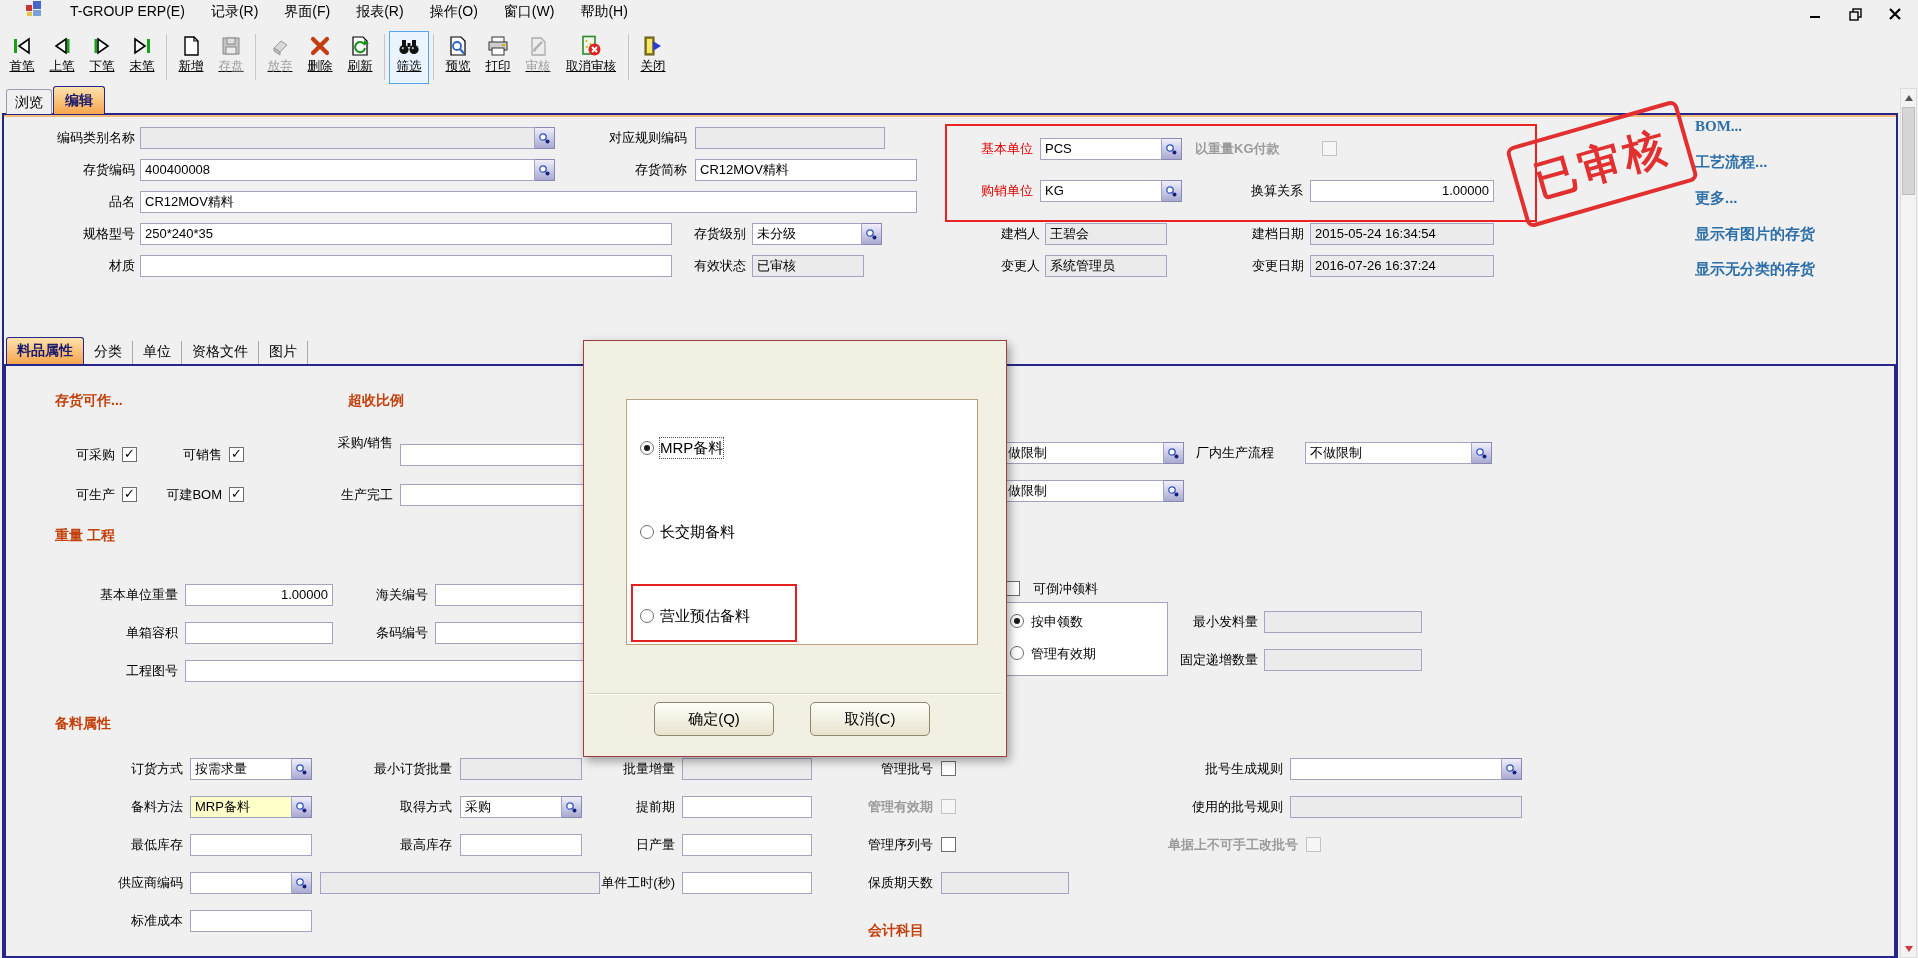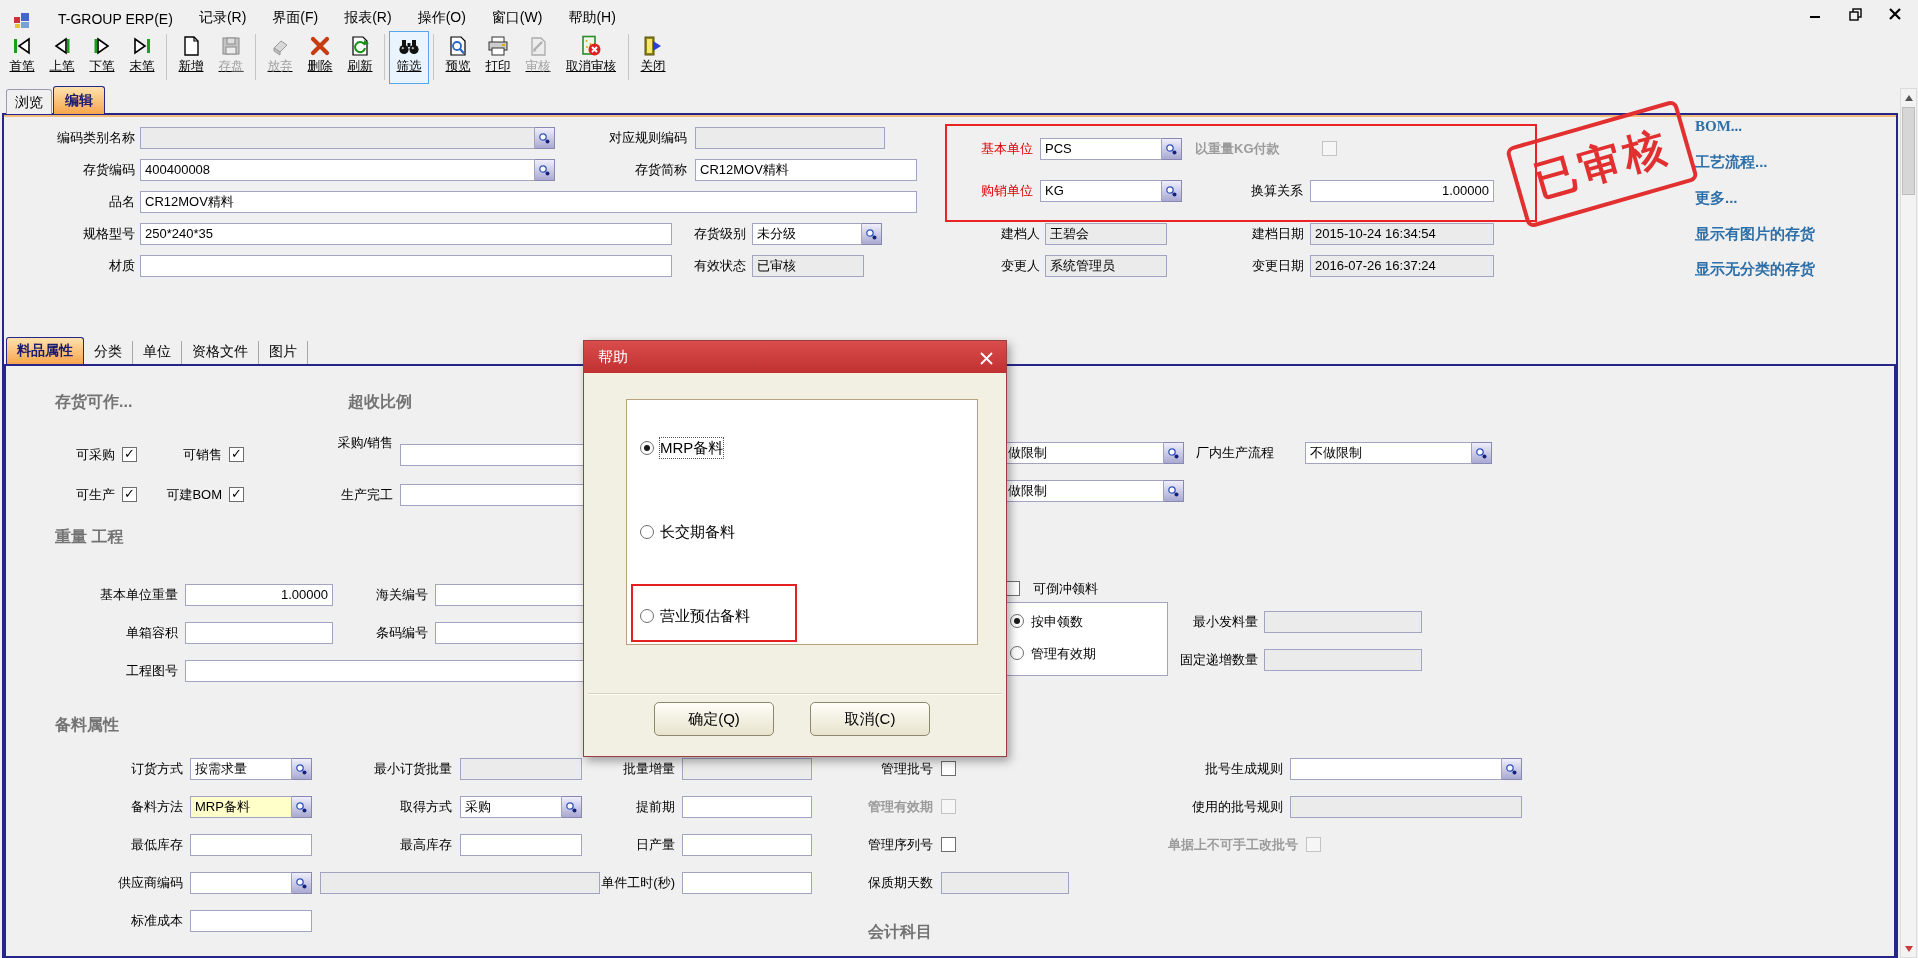--- a/index.html
+++ b/index.html
@@ -1,19 +1,19 @@
 <!DOCTYPE html>
 <html><head>
 <meta charset="utf-8">
 <style>
   html,body{margin:0;padding:0;}
   body{width:1918px;height:958px;position:relative;overflow:hidden;background:#f0f0f0;
        font-family:"Liberation Sans","DejaVu Sans",sans-serif;color:#000;}
   
-  .menubar{position:absolute;left:0;top:0;width:100%;height:30px;display:flex;align-items:flex-end;padding-left:13px;box-sizing:border-box;}
+  .menubar{position:absolute;left:0;top:0;width:100%;height:30px;display:flex;align-items:flex-start;padding-left:25px;box-sizing:border-box;}
   .appicon{width:18px;height:18px;margin-right:14px;}
   .menu-item{font-size:14px;padding:3px 13px;white-space:nowrap;cursor:default;}
   .winctl{position:absolute;top:3px;right:10px;display:flex;gap:14px;}
   .winbtn{width:26px;height:22px;display:flex;align-items:center;justify-content:center;}
   
   .toolbar{position:absolute;left:2px;top:31px;height:56px;display:flex;align-items:flex-start;text-decoration:underline;}
   .tbtn{width:40px;height:53px;display:flex;flex-direction:column;align-items:center;padding-top:1px;box-sizing:border-box;}
   .tbtn.wide{width:66px;}
   .tbtn .ticon{height:27px;display:flex;align-items:center;justify-content:center;}
   .tbtn .tlabel{font-size:12.5px;line-height:14px;white-space:nowrap;}
@@ -28,21 +28,21 @@
   .panel::before{content:"";position:absolute;left:0;top:0;width:100%;height:2px;background:#f3bc78;}
   .subpanel{position:absolute;left:4px;top:364px;width:1892px;height:594px;border:2px solid #26268a;background:#f0f0f0;box-sizing:border-box;z-index:1;}
   .subtabs{position:absolute;left:6px;top:337px;height:27px;display:flex;align-items:flex-end;z-index:4;}
   .subtab{font-size:14px;padding:2px 10px 3px 10px;border-right:1px solid #a8a8a8;white-space:nowrap;}
   .subtab.active{border:1px solid #26268a;border-bottom:none;border-radius:3px 3px 0 0;background:linear-gradient(180deg,#ffe2ae,#f6a54c);font-weight:bold;color:#1c1c6e;padding:4px 10px;}
   
   .lbl{position:absolute;height:22px;line-height:22px;font-size:13px;text-align:right;white-space:nowrap;z-index:2;}
   .lbl.l{text-align:left;}
   .lbl.gray{color:#9b9b9b;font-weight:bold;}
   .lbl.red{color:#e00000;}
-  .sec{position:absolute;font-size:16px;font-weight:bold;color:#737373;white-space:nowrap;z-index:2;}
+  .sec{position:absolute;font-size:14px;font-weight:bold;color:#c2410c;white-space:nowrap;z-index:2;}
   .f{position:absolute;height:22px;line-height:20px;background:#fff;border:1px solid #a3a3c2;font-size:13px;padding:0 4px;box-sizing:border-box;white-space:nowrap;overflow:hidden;z-index:2;}
   .f.ro{background:#ebebeb;}
   .f.num{text-align:right;}
   .fl{position:absolute;display:flex;height:18px;z-index:2;}
   .fl .fx{flex:1;height:22px;line-height:20px;background:#fff;border:1px solid #a3a3c2;font-size:13px;padding:0 4px;box-sizing:border-box;white-space:nowrap;overflow:hidden;}
   .fl .fx.yel{background:#ffffca;}
   .lkp{width:20px;height:22px;box-sizing:border-box;border:1px solid #8888b0;border-left:none;background:linear-gradient(180deg,#efeffc,#a9a9d2);display:flex;align-items:center;justify-content:center;flex:none;}
   .cb{position:absolute;width:15px;height:15px;box-sizing:border-box;background:#fff;border:1px solid #6e6e6e;font-size:13px;line-height:12px;text-align:center;font-weight:bold;z-index:2;}
   .cb.on::after{content:"✓";}
   .cb.dis{border-color:#c3c3c3;background:#f6f6f6;}
@@ -313,21 +313,21 @@
   <span class="lkp">
       <svg width="13" height="13" viewBox="0 0 13 13">
         <circle cx="5" cy="5" r="3.2" fill="#fff" stroke="#3355bb" stroke-width="1.3"></circle>
         <circle cx="9.5" cy="9.5" r="2" fill="#16217e"></circle>
       </svg>
     </span>
 </div>
 <div class="lbl" style="left:985px;top:223px;width:55px;">建档人</div>
 <div class="f ro" style="left:1045px;top:223px;width:122px;">王碧会</div>
 <div class="lbl" style="left:1222px;top:223px;width:82px;">建档日期</div>
-<div class="f ro" style="left:1310px;top:223px;width:184px;">2015-10-24 16:34:54</div>
+<div class="f ro" style="left:1310px;top:223px;width:184px;">2015-05-24 16:34:54</div>
 
 <div class="lbl" style="left:35px;top:255px;width:100px;">材质</div>
 <div class="f" style="left:140px;top:255px;width:532px;"></div>
 <div class="lbl" style="left:674px;top:255px;width:72px;">有效状态</div>
 <div class="f ro" style="left:752px;top:255px;width:112px;">已审核</div>
 <div class="lbl" style="left:985px;top:255px;width:55px;">变更人</div>
 <div class="f ro" style="left:1045px;top:255px;width:122px;">系统管理员</div>
 <div class="lbl" style="left:1222px;top:255px;width:82px;">变更日期</div>
 <div class="f ro" style="left:1310px;top:255px;width:184px;">2016-07-26 16:37:24</div>
 
@@ -524,28 +524,20 @@
 <div class="lbl" style="left:565px;top:872px;width:110px;">单件工时(秒)</div>
 <div class="f" style="left:682px;top:872px;width:130px;"></div>
 <div class="lbl" style="left:843px;top:872px;width:90px;">保质期天数</div>
 <div class="f ro" style="left:941px;top:872px;width:128px;"></div>
 
 <div class="lbl" style="left:95px;top:910px;width:88px;">标准成本</div>
 <div class="f" style="left:190px;top:910px;width:122px;"></div>
 <div class="sec" style="left:868px;top:922px;">会计科目</div>
 
 <div class="dialog">
-  <div class="dlg-title">
-    <span>帮助</span>
-    <span class="dlg-close">
-      <svg width="13" height="13" viewBox="0 0 13 13">
-          <path d="M1 1 L12 12 M12 1 L1 12" stroke="#fff" stroke-width="1.8"></path>
-        </svg>
-    </span>
-  </div>
   <div class="dlg-list">
     <div class="rad sel" style="left:13px;top:41px;"></div>
     <div class="dlg-opt-label focus" style="left:33px;top:38px;">MRP备料</div>
     <div class="rad" style="left:13px;top:125px;"></div>
     <div class="dlg-opt-label" style="left:33px;top:122px;">长交期备料</div>
     <div class="rad" style="left:13px;top:209px;"></div>
     <div class="dlg-opt-label" style="left:33px;top:206px;">营业预估备料</div>
     <div class="dlg-redrect"></div>
   </div>
   <div class="dlg-sep"></div>

